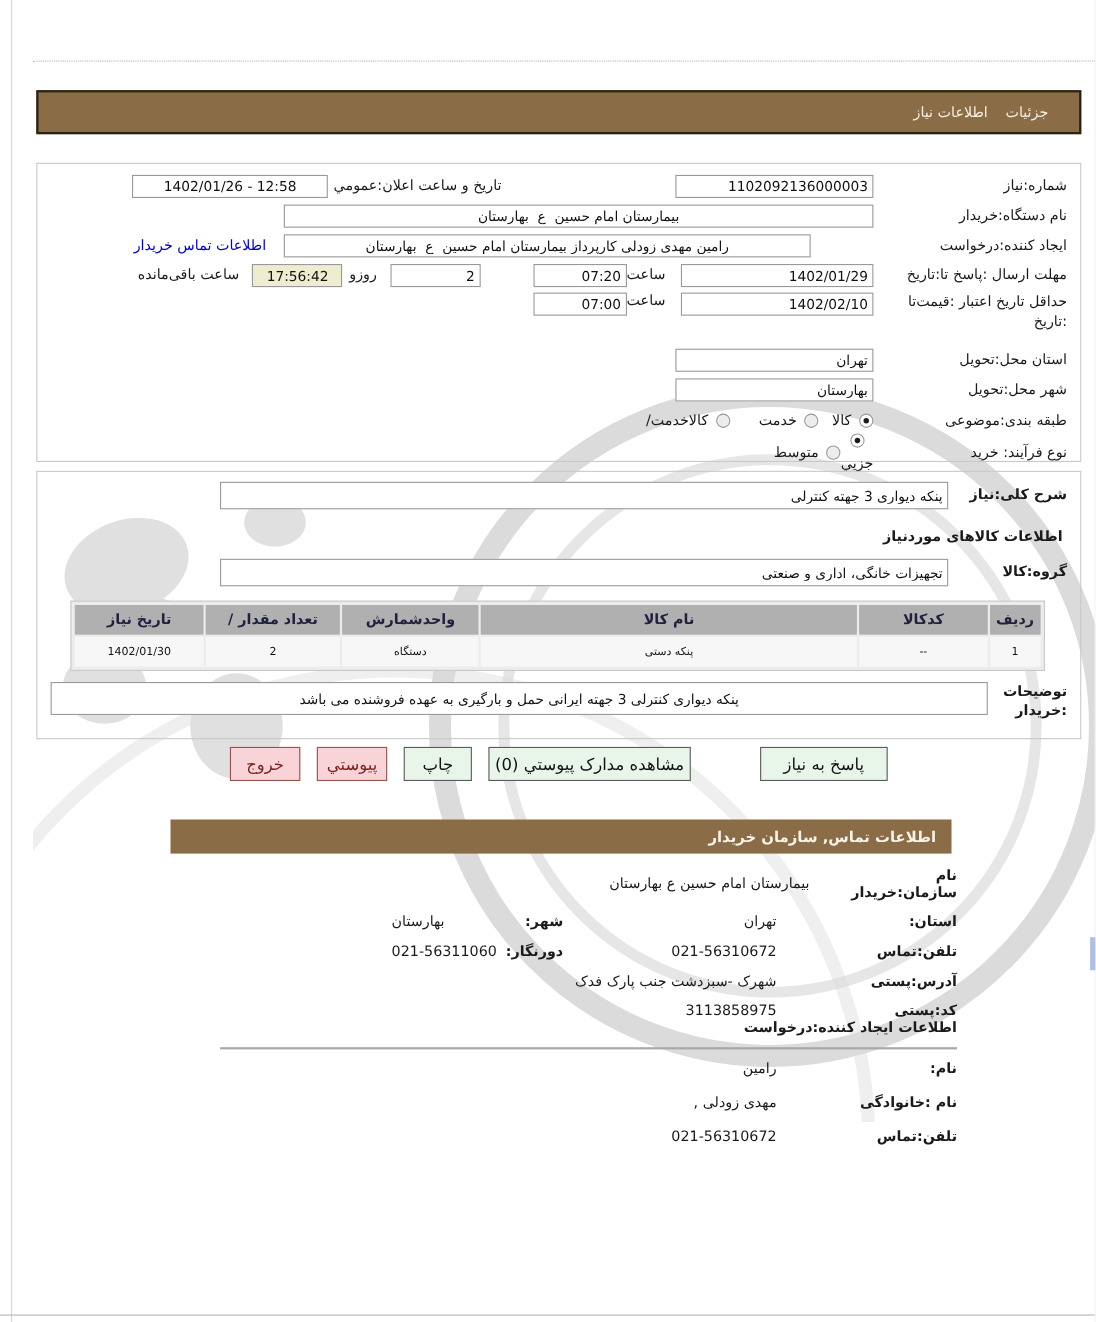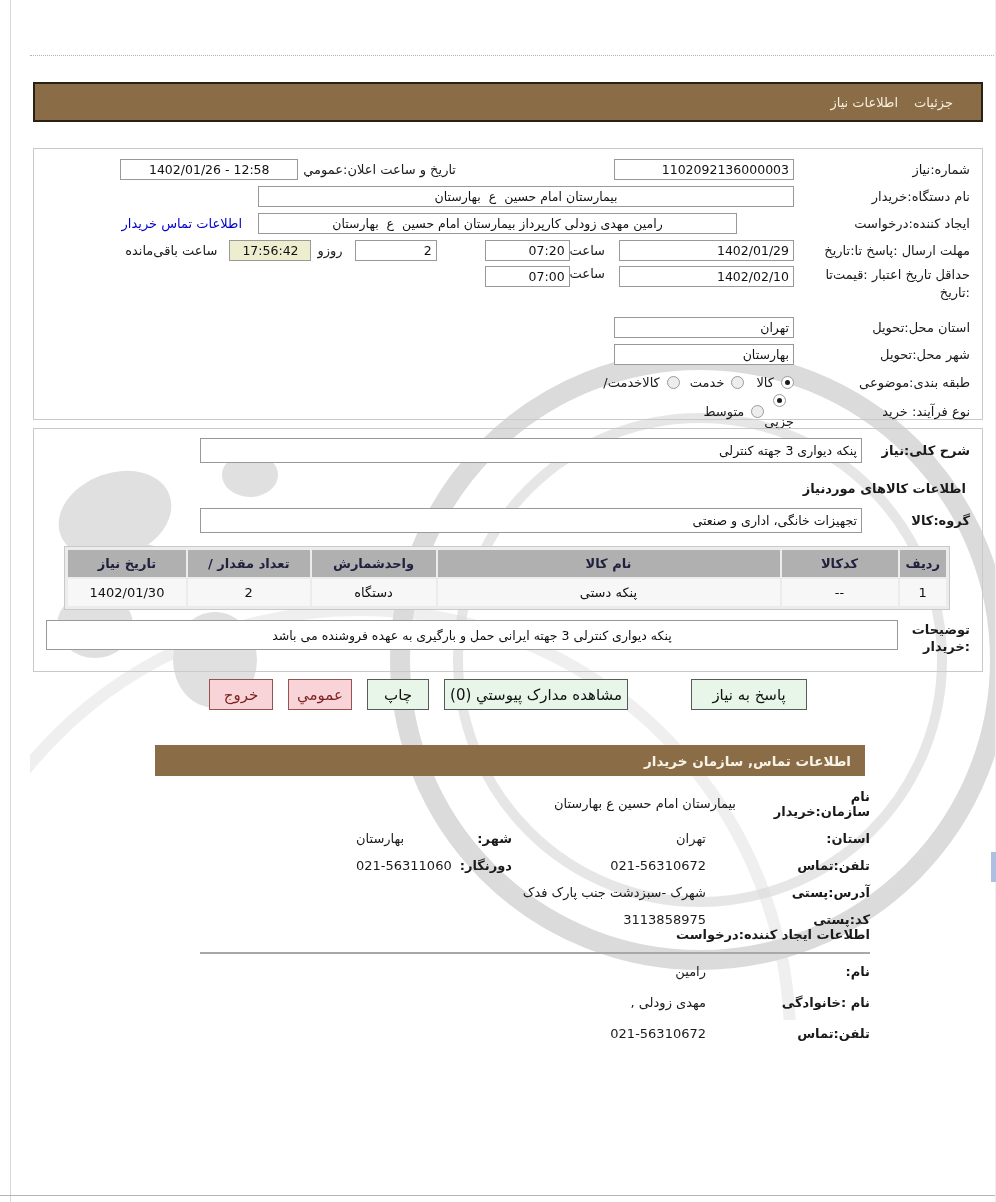--- a/index.html
+++ b/index.html
@@ -48,31 +48,31 @@
   .w479{width:479px;}.w536{width:536px;}
   .ltr{direction:ltr;}.tr{text-align:right;}.tc{text-align:center;}
   .cream{background:#EFEDCF;}
   .slbl{flex:none;padding:0 6px 0 0;}
   .link{color:#0000CC;margin-right:16px;cursor:pointer;white-space:nowrap;}
 
   .rad{width:13px;height:13px;border-radius:50%;border:1px solid #9a9a9a;background:#ededed;display:inline-block;flex:none;box-sizing:border-box;position:relative;}
   .rad.on{background:#ffffff;}
   .rad.on::after{content:"";position:absolute;left:3px;top:3px;right:3px;bottom:3px;background:#1c1c1c;border-radius:50%;}
   .chk{width:12px;height:12px;border:1px solid #9a9a9a;background:#f5f5f5;border-radius:2px;display:inline-block;flex:none;}
-  .opt{display:flex;align-items:center;gap:7px;margin-left:10px;}
+  .opt{display:flex;align-items:center;gap:7px;margin-left:26px;}
 
   
   .b2row{display:flex;align-items:center;}
   .blbl{font-weight:bold;width:100px;flex:none;padding-left:10px;box-sizing:border-box;}
   .big-inp{flex:none;width:662px;margin-right:8px;height:25px;line-height:23px;}
   .heading{font-weight:bold;margin:18px 4px 0 0;}
   .tblwrap{margin:13px 20px 0 18px;border:1px solid #c9c9c9;background:#ececec;padding:1px;}
   table{width:100%;border-collapse:separate;border-spacing:2px;direction:rtl;}
   th{background:#b0b0b0;color:#20203f;font-weight:bold;font-size:13px;height:25px;}
-  td{background:#f7f7f7;color:#111;font-size:13px;height:25px;text-align:center;}
+  td{background:#f7f7f7;color:#111;font-size:10px;height:25px;text-align:center;}
   .c0{width:45px;}.c1{width:118px;}.c2{width:356px;}.c3{width:124px;}.c4{width:124px;}.c5{width:118px;}
   .rmk{display:flex;align-items:flex-start;margin-top:10px;}
   .rmk .blbl{width:72px;padding-left:2px;line-height:17px;padding-top:1px;}
   .rmk .inp{flex:1;height:30px;line-height:28px;}
 
   
   #btnrow{position:absolute;top:679px;left:33px;width:950px;display:flex;justify-content:center;gap:15px;}
   .btn{
     height:31px;box-sizing:border-box;border:1px solid #5a5a5a;background:#E7F6E9;color:#111;
     display:flex;align-items:center;justify-content:center;font-size:15px;cursor:pointer;white-space:nowrap;
@@ -232,21 +232,21 @@
   <div class="rmk">
     <span class="blbl">توضیحات :خریدار</span>
     <input class="inp tc" readonly="" value="پنکه دیواری کنترلی 3 جهته ایرانی حمل و بارگیری به عهده فروشنده می باشد" style="">
   </div>
 </div>
 
 <div id="btnrow" class="layer">
   <div class="btn bw1">پاسخ به نیاز</div>
   <div class="btn bw2">مشاهده مدارک پیوستي (0)</div>
   <div class="btn bw3">چاپ</div>
-  <div class="btn pink bw4">عمومي</div>
+  <div class="btn pink bw4">پیوستي</div>
   <div class="btn pink bw5">خروج</div>
 </div>
 
 <div class="bar2 layer">اطلاعات  تماس, سازمان خریدار</div>
 
 <div id="contact" class="sect layer">
   <div class="crow mb8">
     <span class="clbl">نام سازمان:خریدار</span>
     <span class="cval wide">بیمارستان امام حسین ع بهارستان</span>
   </div>

